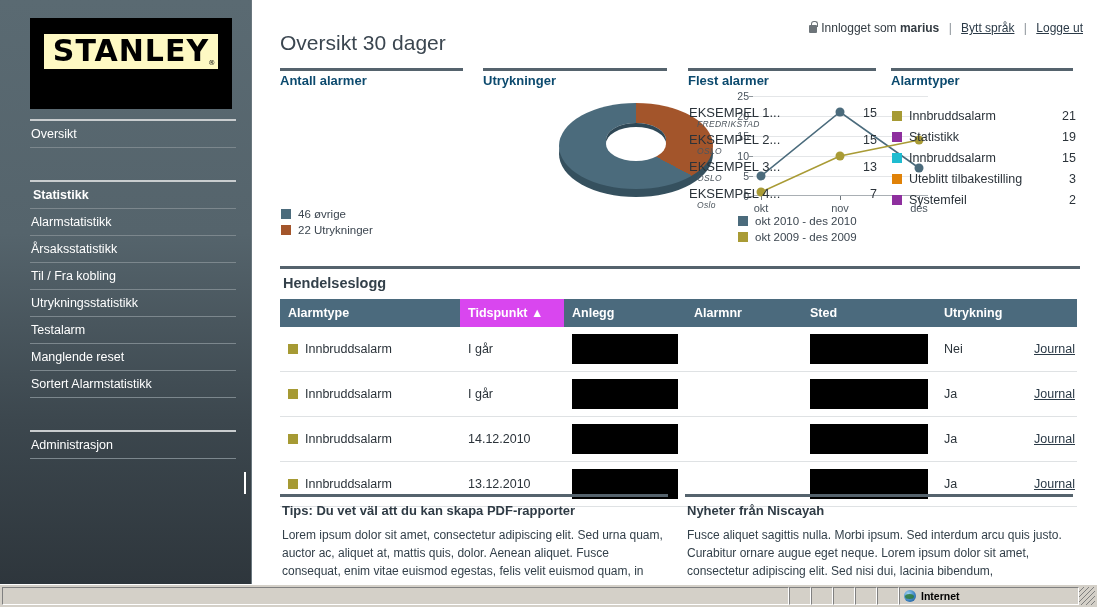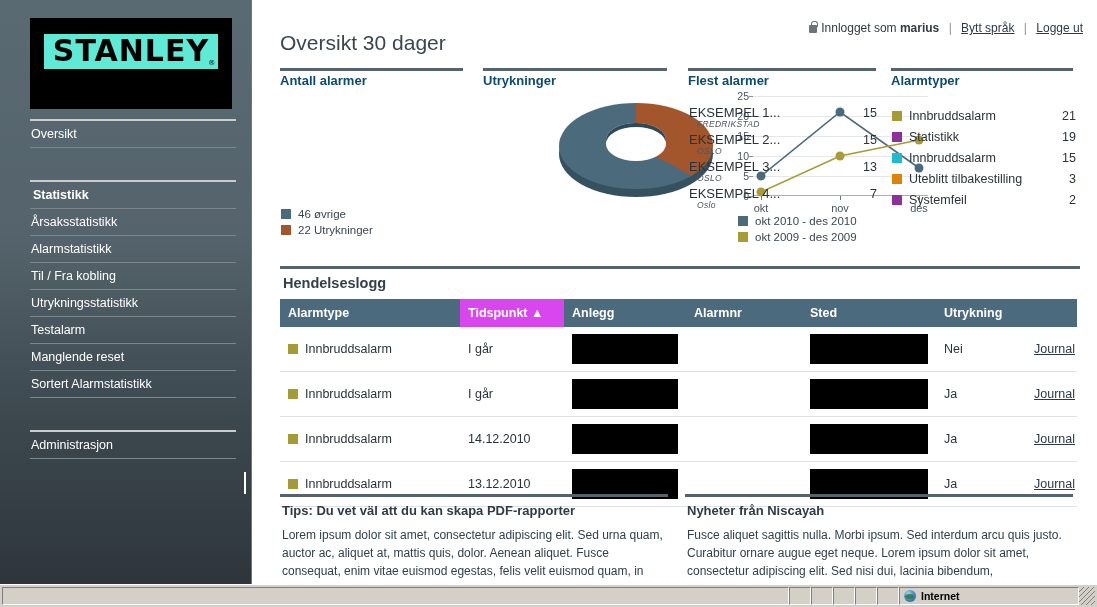--- a/index.html
+++ b/index.html
@@ -26,21 +26,21 @@
   }
   #sidebar-inner { padding: 18px 14px 0 30px; }
   .logo-box {
     width: 202px; height: 91px;
     background: #000000;
     padding: 6px 0 0 0;
     margin-left: 0px;
     text-align: center;
   }
   .logo-stanley {
-    background: #5eead4;
+    background: #fef9c3;
     color: #000000;
     font-weight: bold;
     font-size: 30px;
     letter-spacing: 1px;
     font-family: "DejaVu Sans", sans-serif;
     display: inline-block;
     padding: 1px 9px 2px 9px;
     margin-top: 10px;
     position: relative;
     line-height: 1.05;
@@ -300,24 +300,24 @@
       </div>
 
       <div class="nav-spacer"></div>
 
       <div class="nav-group">
         <div class="nav-rule-strong"></div>
         <div class="nav-item header-item">
           <span>Statistikk</span>
         </div>
         <div class="nav-item">
+          <span>Alarmstatistikk</span>
+        </div>
+        <div class="nav-item">
           <span>Årsaksstatistikk</span>
-        </div>
-        <div class="nav-item">
-          <span>Alarmstatistikk</span>
         </div>
         <div class="nav-item">
           <span>Til / Fra kobling</span>
         </div>
         <div class="nav-item">
           <span>Utrykningsstatistikk</span>
         </div>
         <div class="nav-item">
           <span>Testalarm</span>
         </div>

